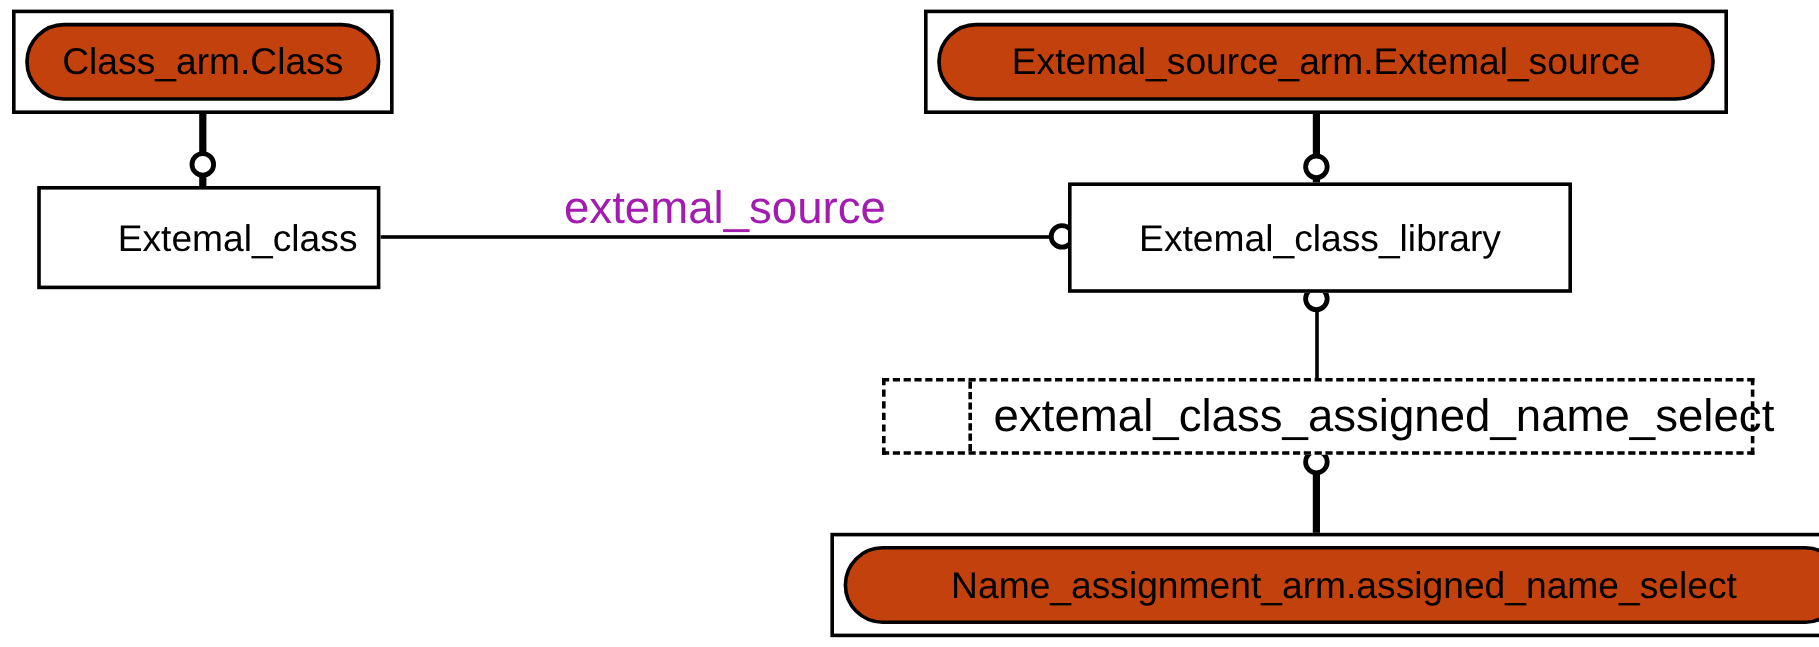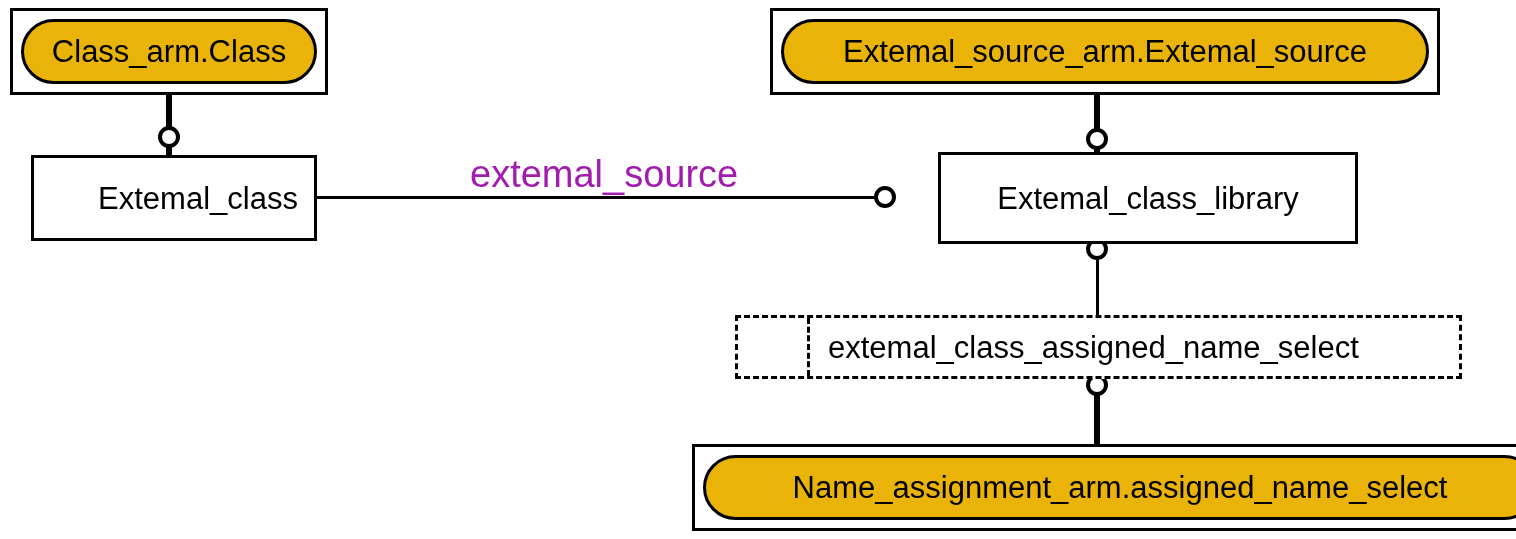--- a/index.html
+++ b/index.html
@@ -29,21 +29,21 @@
     background: #ffffff;
   }
   .schema-inner {
     position: absolute;
     left: 8px;
     top: 8px;
     right: 8px;
     bottom: 8px;
     border: 3px solid #000000;
     border-radius: 999px;
-    background: #eab308;
+    background: #c2410c;
     display: flex;
     align-items: center;
     justify-content: center;
     box-sizing: border-box;
   }
   .schema-inner .label {
     font-size: 31px;
     line-height: 1;
     color: #000000;
     white-space: nowrap;
@@ -75,21 +75,21 @@
     top: 0;
     bottom: 0;
     width: 0;
     border-left: 3px dashed #000000;
   }
   .select-box .label {
     position: absolute;
     left: 90px;
     top: 50%;
     transform: translateY(-50%);
-    font-size: 31px;
+    font-size: 38px;
     line-height: 1;
     color: #000000;
     white-space: nowrap;
   }
 
   
   .line {
     position: absolute;
     background: #000000;
   }
@@ -147,21 +147,21 @@
   <div class="node entity-box" style="left:31px; top:155px; width:286px; height:86px;padding-left:48px;">
     <span class="label">Extemal_class</span>
   </div>
 
   <div class="node schema-box" style="left:770px; top:8px; width:670px; height:87px;">
     <div class="schema-inner">
       <span class="label">Extemal_source_arm.Extemal_source</span>
     </div>
   </div>
 
-  <div class="node entity-box" style="left:890px; top:152px; width:420px; height:92px;margin-left:48px;">
+  <div class="node entity-box" style="left:890px; top:152px; width:420px; height:92px;">
     <span class="label">Extemal_class_library</span>
   </div>
 
   <div class="node select-box" style="left:735px; top:315px; width:727px; height:64px;">
     <div class="select-divider" style="left:69px;"></div>
     <span class="label">extemal_class_assigned_name_select</span>
   </div>
 
   <div class="node schema-box" style="left:692px; top:444px; width:856px; height:87px;">
     <div class="schema-inner">

